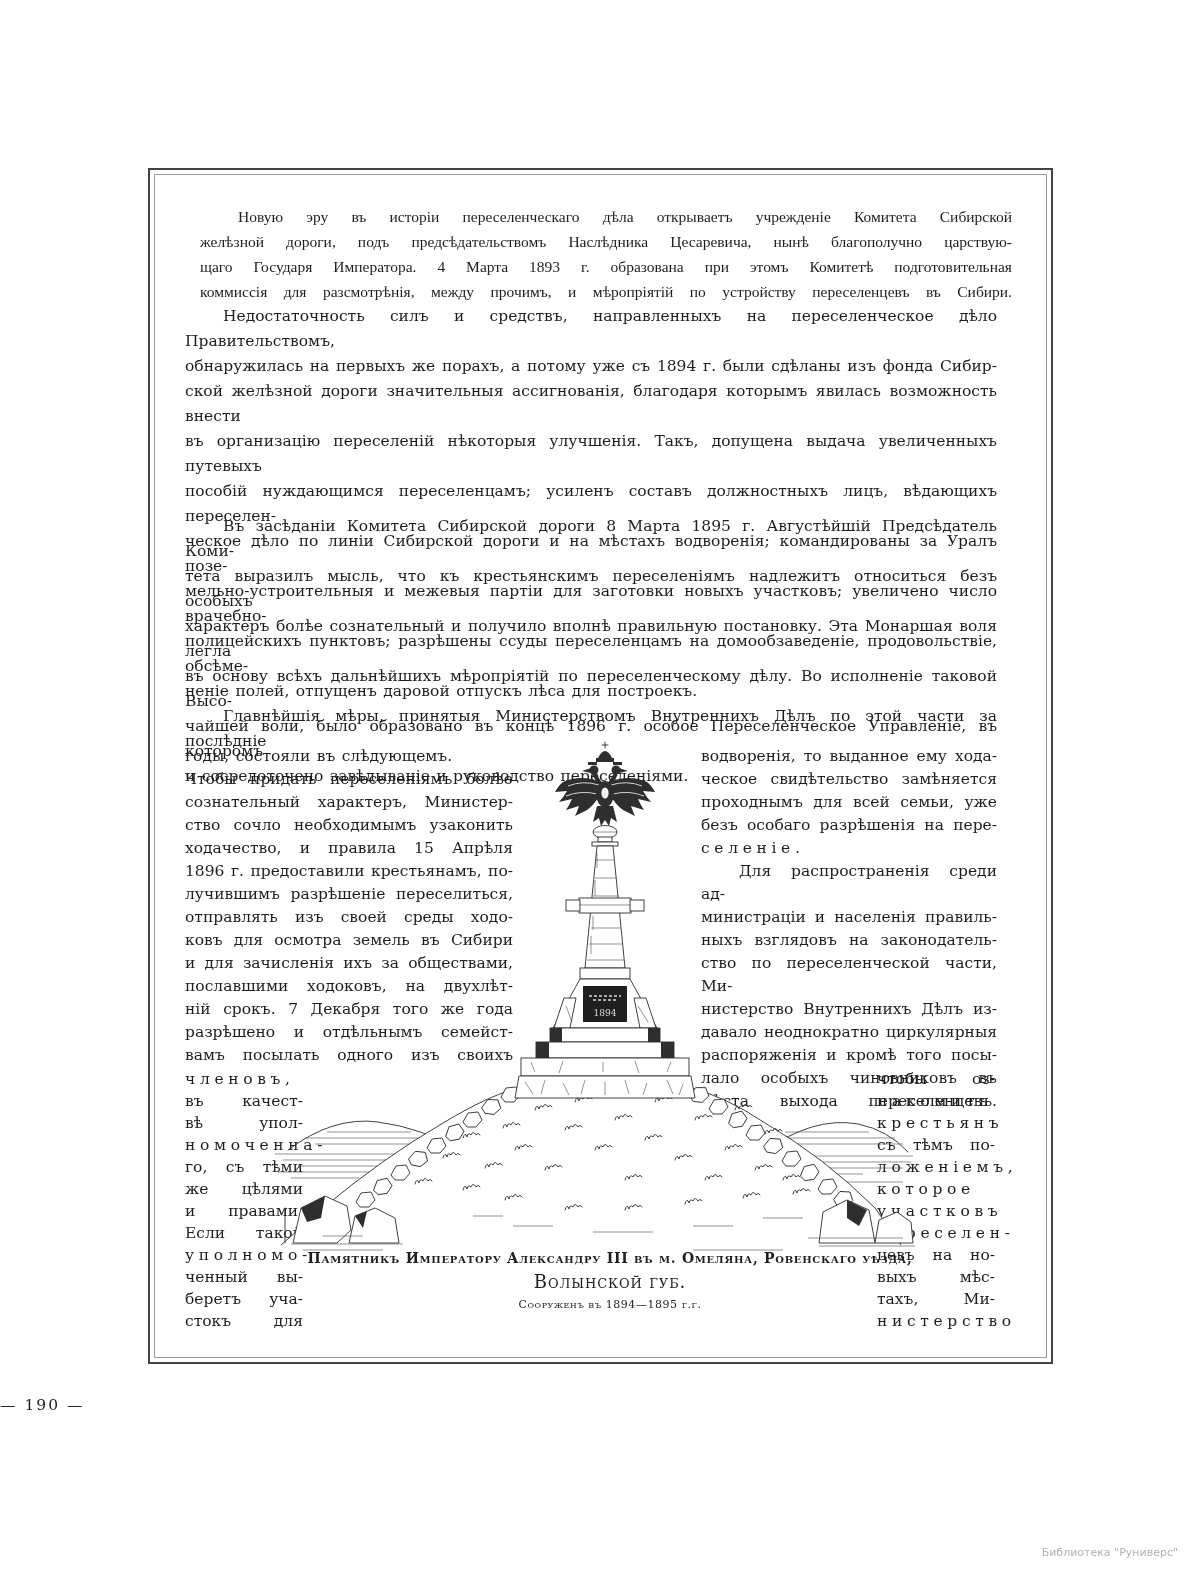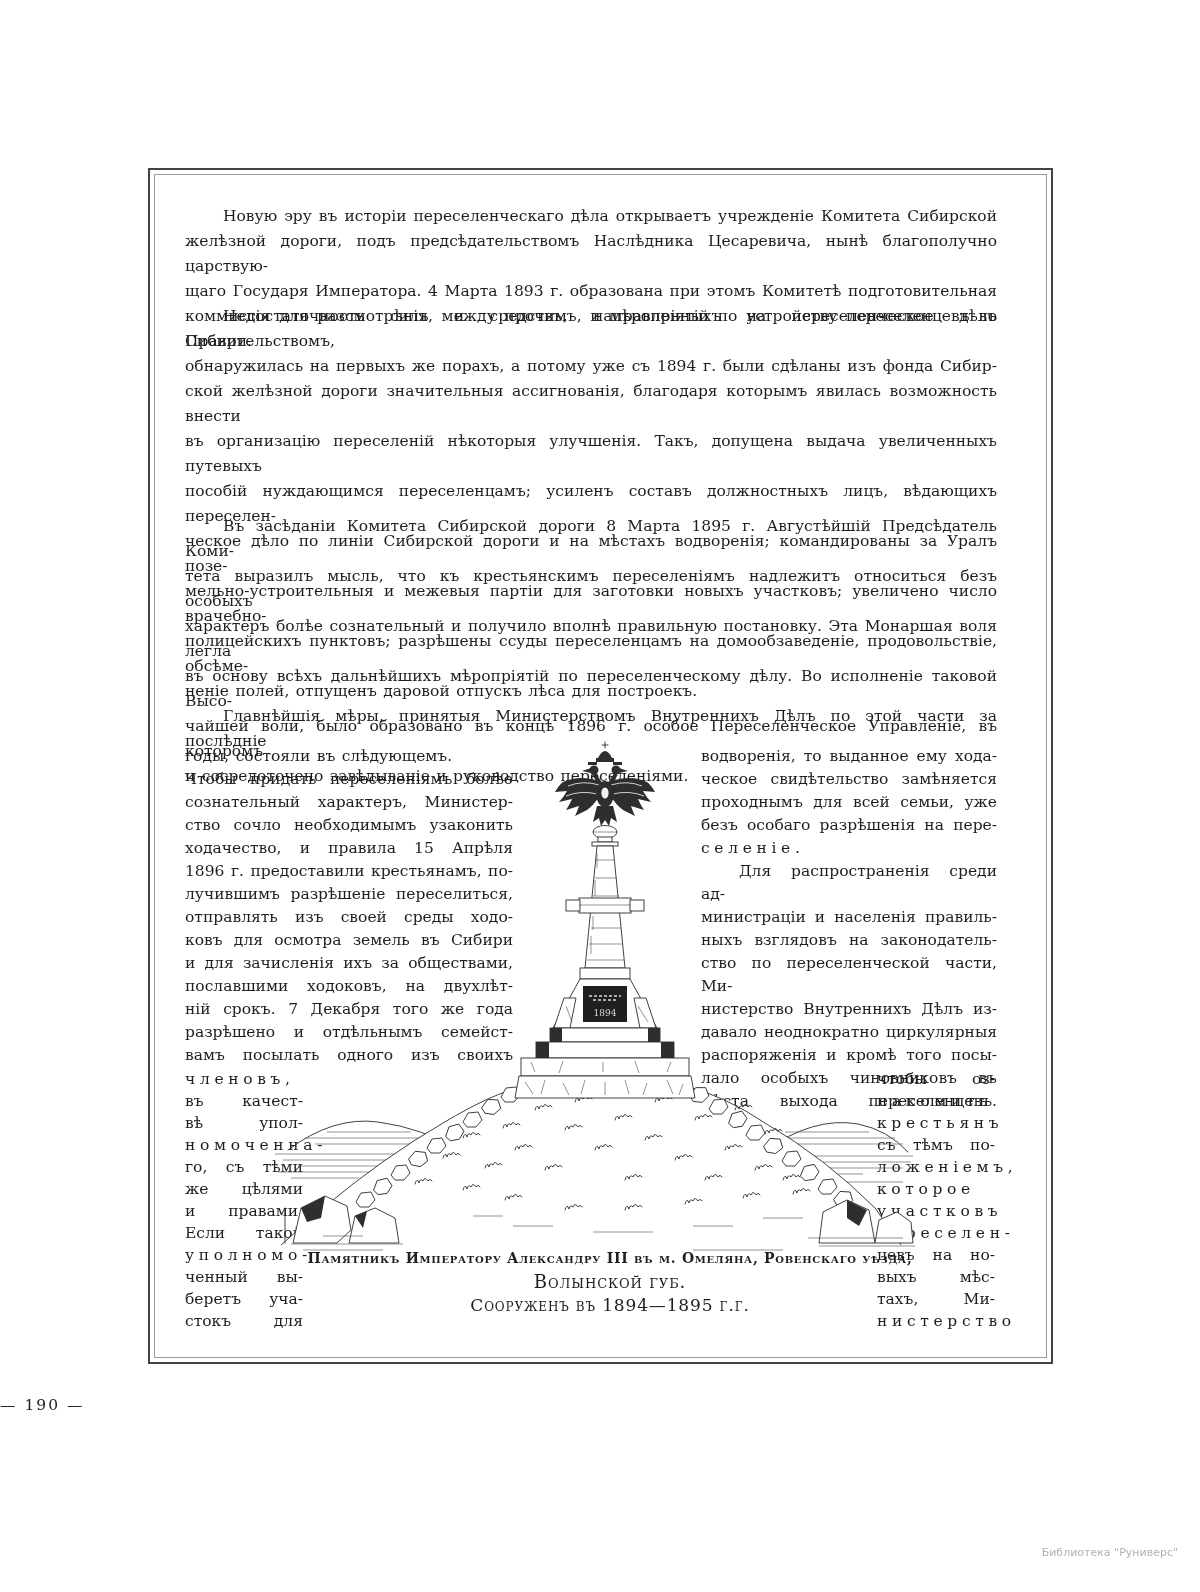--- a/index.html
+++ b/index.html
@@ -16,33 +16,33 @@
     border:2px solid #424242;
   }
   .frame-inner{
     position:absolute;inset:4px;border:1px solid #9c9c9c;
   }
   .tblock{position:absolute;font-size:15.5px;line-height:25px;word-spacing:1.5px;}
   .line{text-align:justify;text-align-last:justify;white-space:normal;}
   .line.free{text-align-last:left;}
   .line.indent{text-indent:38px;}
   .line.ls{letter-spacing:0.30em;text-align-last:left;}
-  #para1{left:185px;top:204px;width:812px;}
+  #para1{left:200px;top:204px;width:812px;font-family:Liberation Serif, serif;}
   #para2{left:185px;top:304px;width:812px;}
   #para3{left:185px;top:514px;width:812px;}
   #para4{left:185px;top:704px;width:812px;}
   #col-left-wide{left:185px;top:745px;width:328px;line-height:23px;}
   #col-left-narrow{left:185px;top:1068px;width:118px;line-height:22px;}
   #col-right-wide{left:701px;top:745px;width:296px;line-height:23px;}
   #col-right-narrow{left:877px;top:1068px;width:118px;line-height:22px;}
   #illustration{position:absolute;left:263px;top:738px;width:656px;height:515px;}
   #caption{position:absolute;left:285px;top:1246px;width:650px;text-align:center;}
   .cap1{font-size:14px;line-height:24px;font-variant:small-caps;letter-spacing:0.05em;font-weight:bold;}
   .cap2{font-size:18px;line-height:23px;font-variant:small-caps;letter-spacing:0.05em;}
-  .cap3{font-size:17px;line-height:24px;font-variant:small-caps;letter-spacing:0.05em;}
+  .cap3{font-size:11px;line-height:24px;font-variant:small-caps;letter-spacing:0.05em;}
   #page-number{position:absolute;left:0;top:1396px;width:1200px;
     font-size:15.5px;letter-spacing:2px;}
   #watermark{position:absolute;left:1000px;top:1546px;width:178px;text-align:right;
     font-family:"DejaVu Sans","Liberation Sans",sans-serif;font-size:11px;color:var(--wm);}
   svg .ln{stroke:#2d2d2d;stroke-width:0.9;fill:none;stroke-linecap:round;}
   svg .thin{stroke:#4a4a4a;stroke-width:0.6;fill:none;}
   svg .dk{fill:#2e2e2e;stroke:none;}
   svg .wht{fill:#ffffff;stroke:#2d2d2d;stroke-width:0.9;}
 </style>
 </head>

